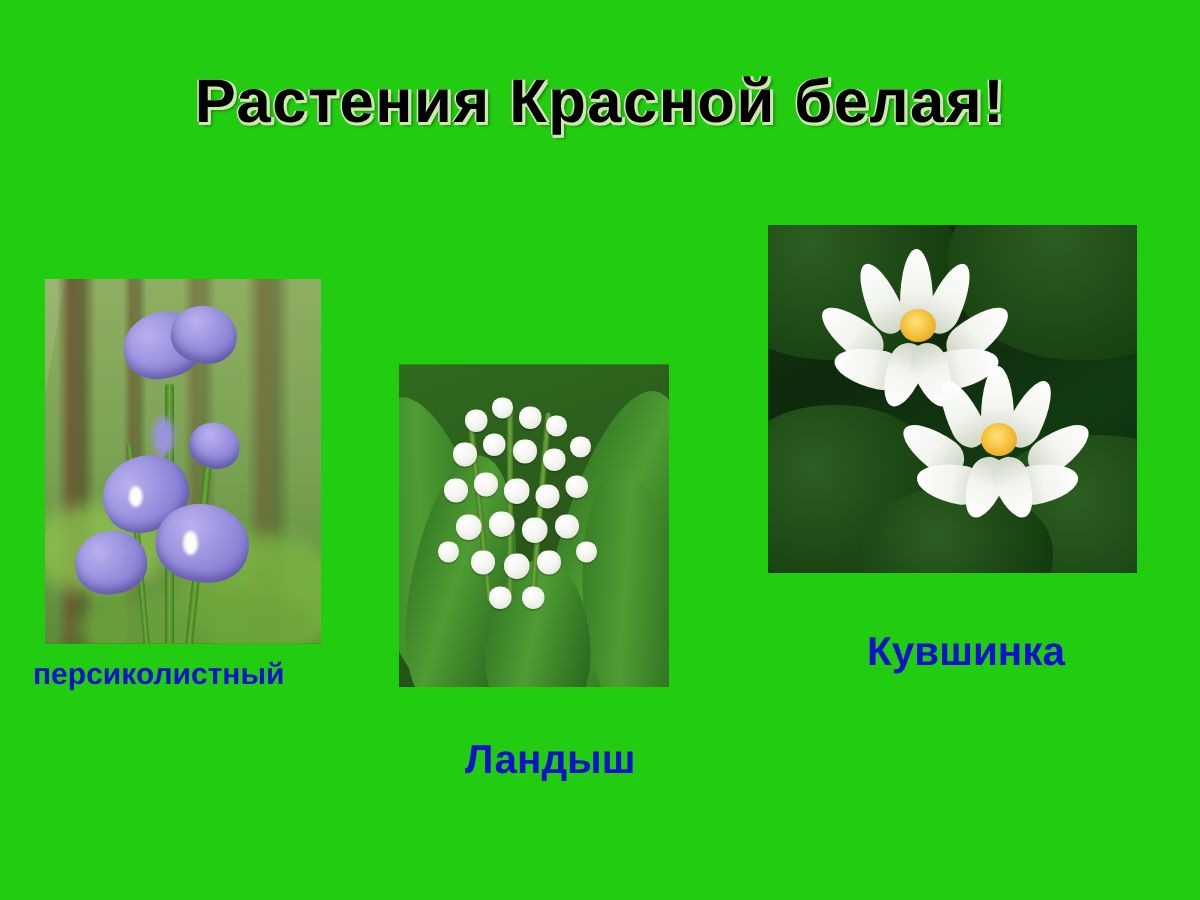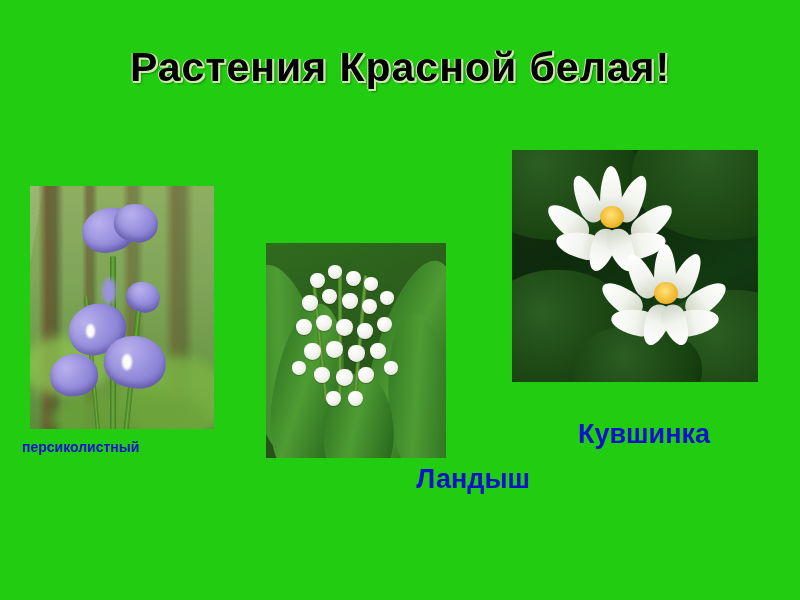--- a/index.html
+++ b/index.html
@@ -128,23 +128,23 @@
     color: #1111cc;
     font-family: "Liberation Sans", sans-serif;
     font-weight: bold;
     line-height: 1.08;
   }
   .caption .big { display: block; font-size: 24px; }
   .caption .small { display: block; font-size: 18px; }
 
   #caption-bellflower { left: 22px; top: 440px; width: 230px; }
   #caption-bellflower .big { font-size: 22px; }
-  #caption-bellflower .small { font-size: 14px; }
-
-  #caption-lily { left: 310px; top: 465px; width: 220px; text-align: right; }
+  #caption-bellflower .small { font-size: 20px; }
+
+  #caption-lily { left: 310px; top: 492px; width: 220px; }
   #caption-lily .big { font-size: 27px; }
   #caption-lily .small { font-size: 20px; }
 
   #caption-waterlily { left: 578px; top: 420px; width: 215px; }
   #caption-waterlily .big { font-size: 27px; }
 </style>
 </head>
 <body>
 
 <div id="slide">

